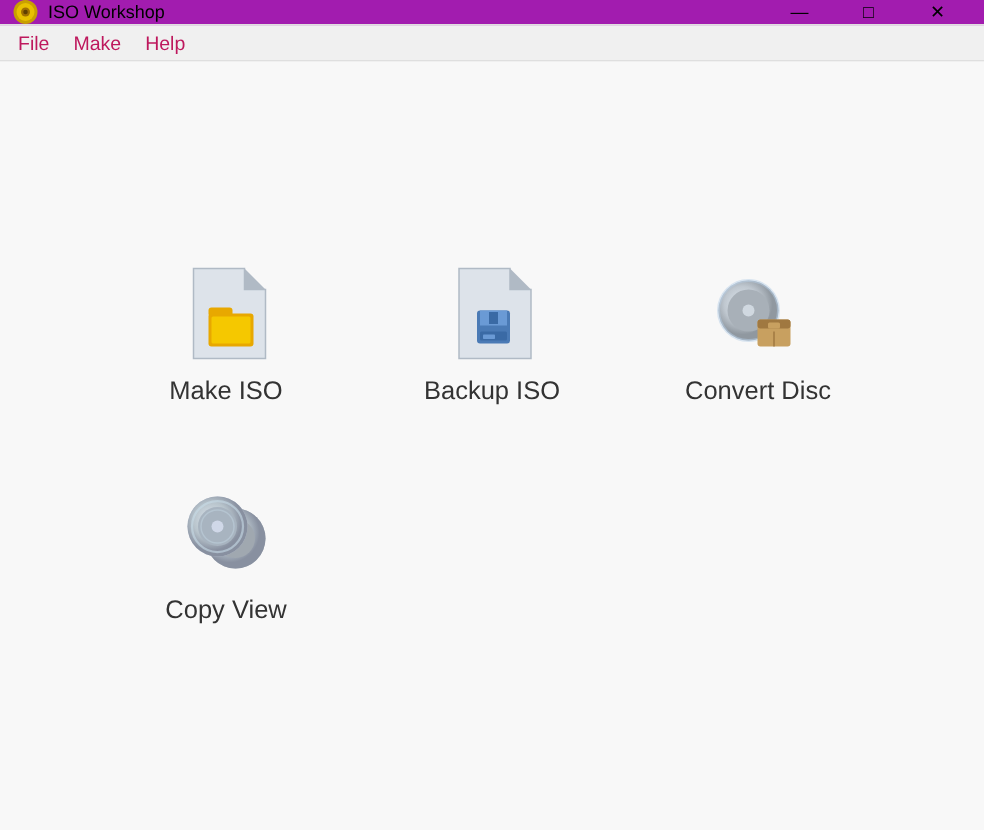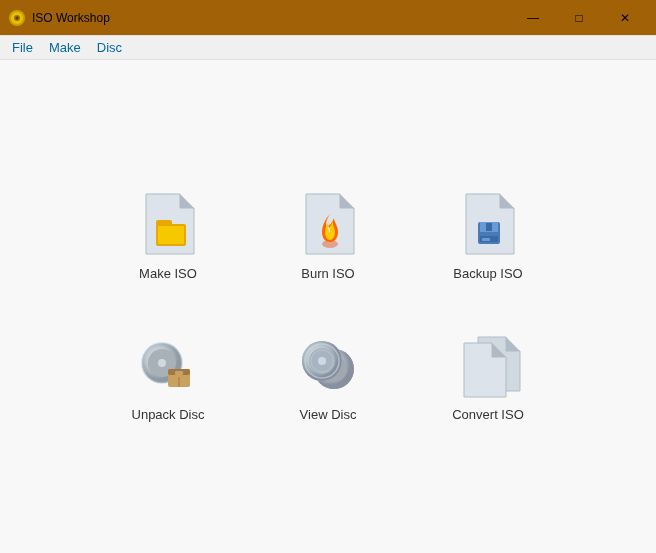--- a/index.html
+++ b/index.html
@@ -10,22 +10,22 @@
       background: #f0f0f0;
       overflow: hidden;
       display: flex;
       flex-direction: column;
     }
 
     
     .title-bar {
       display: flex;
       align-items: center;
-      background: #a16207;
-      height: 36px;
+      background: #a21caf;
+      height: 17px;
       padding: 0 8px;
       border-bottom: 1px solid #dfdfdf;
       flex-shrink: 0;
     }
     .title-bar-icon {
       width: 18px;
       height: 18px;
       margin-right: 6px;
       flex-shrink: 0;
     }
@@ -58,21 +58,21 @@
       height: 24px;
       padding: 0 4px;
       background: #f0f0f0;
       border-bottom: 1px solid #dfdfdf;
       flex-shrink: 0;
     }
     .menu-item {
       padding: 2px 8px;
       font-size: 13px;
       cursor: pointer;
-      color: #0369a1;
+      color: #be185d;
     }
 
     
     .main-content {
       flex: 1;
       background: #f8f8f8;
       display: flex;
       align-items: center;
       justify-content: center;
     }
@@ -95,21 +95,21 @@
     }
     .icon-container {
       width: 64px;
       height: 64px;
       display: flex;
       align-items: center;
       justify-content: center;
       margin-bottom: 10px;
     }
     .grid-item-label {
-      font-size: 13px;
+      font-size: 17px;
       color: #333;
       text-align: center;
     }
 
     
     svg { overflow: visible; }
   </style>
 </head>
 <body>
 
@@ -127,21 +127,21 @@
   <div class="title-bar-controls">
     <button class="title-bar-btn">—</button>
     <button class="title-bar-btn">□</button>
     <button class="title-bar-btn close">✕</button>
   </div>
 </div>
 
 <div class="menu-bar">
   <span class="menu-item">File</span>
   <span class="menu-item">Make</span>
-  <span class="menu-item">Disc</span>
+  <span class="menu-item">Help</span>
 </div>
 
 <div class="main-content">
   <div class="grid">
 
     <div class="grid-item">
       <div class="icon-container">
         <svg width="60" height="64" viewBox="0 0 60 64">
 
           <polygon points="8,2 42,2 42,16 56,16 56,62 8,62" fill="#dde3ea" stroke="#b0bac5" stroke-width="1"></polygon>
@@ -149,36 +149,20 @@
           <polygon points="42,2 56,16 42,16" fill="#b0bac5"></polygon>
 
           <rect x="18" y="32" width="30" height="22" rx="2" fill="#e8a800"></rect>
           <rect x="18" y="28" width="16" height="6" rx="2" fill="#e8a800"></rect>
           <rect x="20" y="34" width="26" height="18" rx="1" fill="#f5c800"></rect>
         </svg>
       </div>
       <span class="grid-item-label">Make ISO</span>
     </div>
 
-    <div class="grid-item">
-      <div class="icon-container">
-        <svg width="60" height="64" viewBox="0 0 60 64">
-
-          <polygon points="8,2 42,2 42,16 56,16 56,62 8,62" fill="#dde3ea" stroke="#b0bac5" stroke-width="1"></polygon>
-
-          <polygon points="42,2 56,16 42,16" fill="#b0bac5"></polygon>
-
-          <ellipse cx="32" cy="52" rx="8" ry="4" fill="#e84000" opacity="0.4"></ellipse>
-
-          <path d="M32,22 C32,22 24,30 24,40 C24,46 27,50 32,50 C37,50 40,46 40,40 C40,34 36,30 36,26 C36,26 34,32 30,34 C30,34 34,36 32,42 C30,38 28,36 28,32 C28,28 32,22 32,22Z" fill="#ff6600"></path>
-          <path d="M32,28 C32,28 27,34 27,40 C27,44 29,48 32,48 C35,48 37,44 37,40 C37,36 34,33 35,29 C35,29 33,34 31,36 C31,36 33,37 32,42 C30.5,39 30,37 30,34 C30,31 32,28 32,28Z" fill="#ffcc00"></path>
-        </svg>
-      </div>
-      <span class="grid-item-label">Burn ISO</span>
-    </div>
 
     <div class="grid-item">
       <div class="icon-container">
         <svg width="60" height="64" viewBox="0 0 60 64">
 
           <polygon points="8,2 42,2 42,16 56,16 56,62 8,62" fill="#dde3ea" stroke="#b0bac5" stroke-width="1"></polygon>
 
           <polygon points="42,2 56,16 42,16" fill="#b0bac5"></polygon>
 
           <rect x="20" y="30" width="22" height="22" rx="2" fill="#4a7ab5"></rect>
@@ -209,21 +193,21 @@
           <line x1="43" y1="44" x2="43" y2="54" stroke="#a07840" stroke-width="1"></line>
           <defs>
             <radialGradient id="discGrad1" cx="40%" cy="40%">
               <stop offset="0%" stop-color="#e0e8f0"></stop>
               <stop offset="60%" stop-color="#c0c8d0"></stop>
               <stop offset="100%" stop-color="#9098a0"></stop>
             </radialGradient>
           </defs>
         </svg>
       </div>
-      <span class="grid-item-label">Unpack Disc</span>
+      <span class="grid-item-label">Convert Disc</span>
     </div>
 
     <div class="grid-item">
       <div class="icon-container">
         <svg width="64" height="64" viewBox="0 0 64 64">
           <defs>
             <radialGradient id="discGrad2" cx="40%" cy="40%">
               <stop offset="0%" stop-color="#e0e8f0"></stop>
               <stop offset="60%" stop-color="#b8c4cc"></stop>
               <stop offset="100%" stop-color="#8890a0"></stop>
@@ -237,31 +221,18 @@
 
           <ellipse cx="26" cy="28" rx="20" ry="20" fill="#c0c8d8"></ellipse>
           <ellipse cx="26" cy="28" rx="20" ry="20" fill="url(#discGrad2)"></ellipse>
           <ellipse cx="26" cy="28" rx="13" ry="13" fill="#a8b4c0"></ellipse>
           <ellipse cx="26" cy="28" rx="4" ry="4" fill="#d0d8e8"></ellipse>
 
           <ellipse cx="26" cy="28" rx="17" ry="17" fill="none" stroke="#c8dce8" stroke-width="1.5" opacity="0.6"></ellipse>
           <ellipse cx="26" cy="28" rx="11" ry="11" fill="none" stroke="#c8dce8" stroke-width="1" opacity="0.4"></ellipse>
         </svg>
       </div>
-      <span class="grid-item-label">View Disc</span>
-    </div>
-
-    <div class="grid-item">
-      <div class="icon-container">
-        <svg width="64" height="64" viewBox="0 0 64 64">
-
-          <polygon points="22,4 50,4 50,18 64,18 64,58 22,58" fill="#d0d8e0" stroke="#b0bcc8" stroke-width="1"></polygon>
-          <polygon points="50,4 64,18 50,18" fill="#b0bcc8"></polygon>
-
-          <polygon points="8,10 36,10 36,24 50,24 50,64 8,64" fill="#dde3ea" stroke="#b0bac5" stroke-width="1"></polygon>
-          <polygon points="36,10 50,24 36,24" fill="#b0bac5"></polygon>
-        </svg>
-      </div>
-      <span class="grid-item-label">Convert ISO</span>
-    </div>
+      <span class="grid-item-label">Copy View</span>
+    </div>
+
 
   </div>
 </div>
 
 </body></html>

